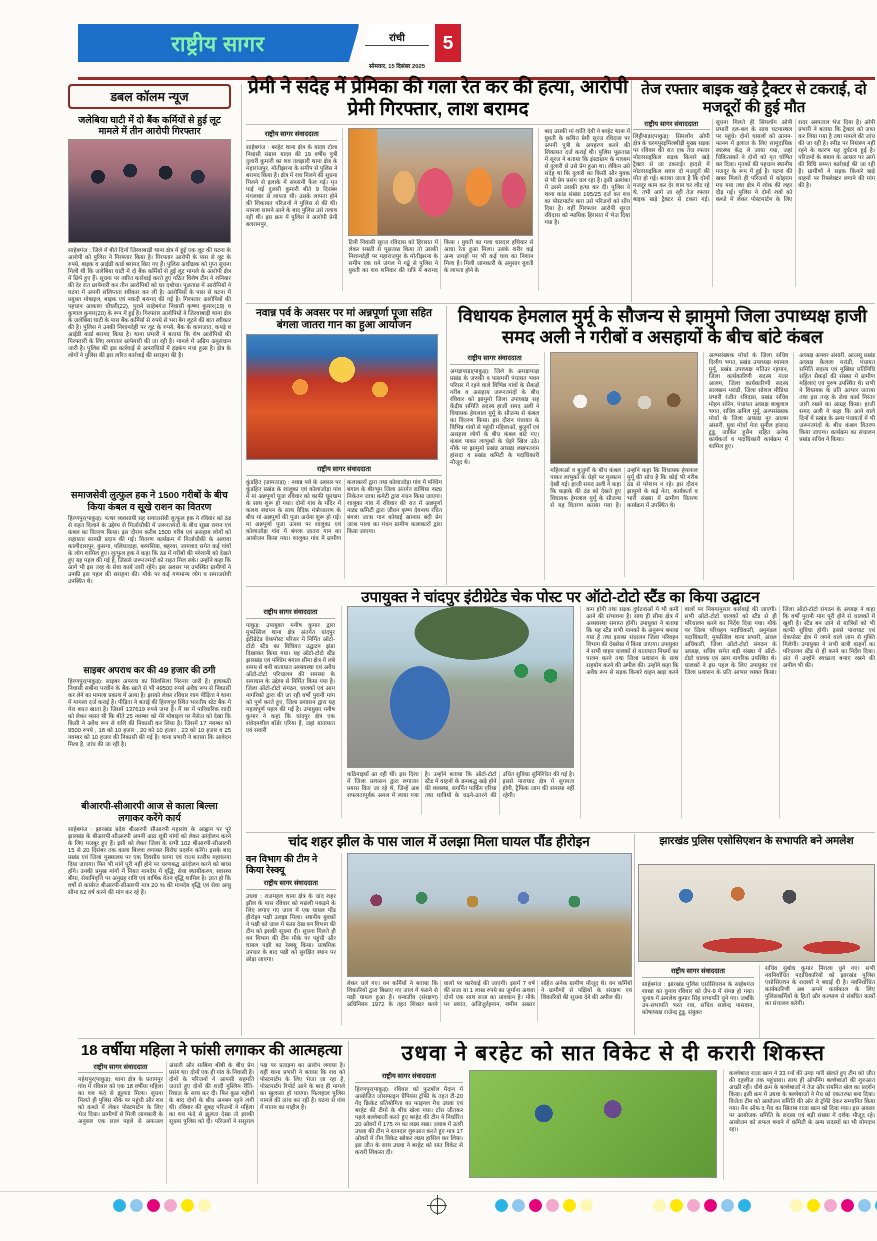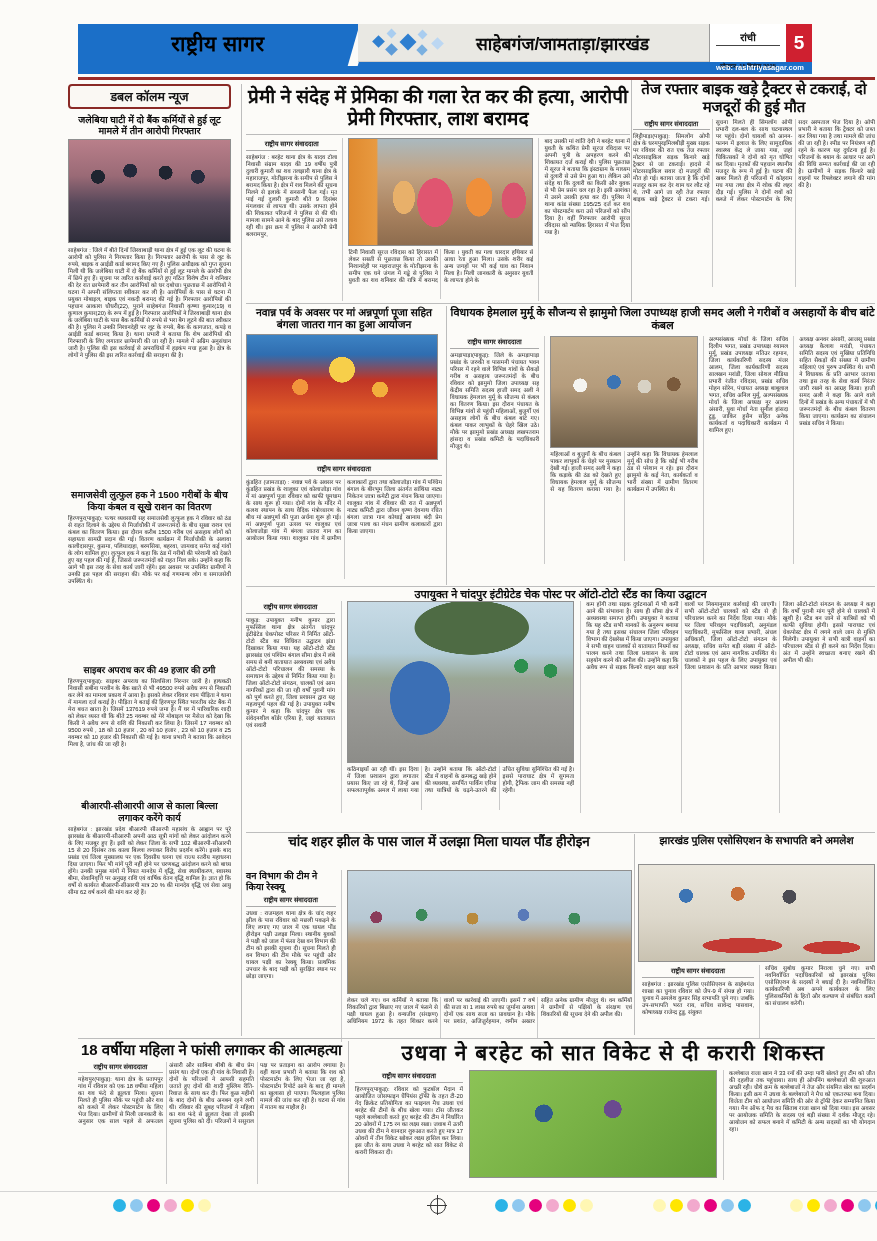--- a/index.html
+++ b/index.html
@@ -3,21 +3,21 @@
 <meta charset="utf-8">
 <style>
   html,body{margin:0;padding:0;background:#ffffff;}
   .page{position:relative;width:877px;height:1241px;background:#fcfbf8;overflow:hidden;
         font-family:"Liberation Sans",sans-serif;color:#141414;}
   .abs{position:absolute;}
   
   .mast{left:78px;top:24px;width:734px;height:50px;}
   .mast-row{display:flex;height:38px;}
   .logo{width:280px;background:#1b6fc8;position:relative;display:flex;align-items:center;justify-content:center;}
-  .logo-t{color:#000000;font-weight:800;font-size:21px;letter-spacing:0.5px;}
+  .logo-t{color:#86efac;font-weight:800;font-size:21px;letter-spacing:0.5px;}
   .logo:after{content:"";position:absolute;right:-6px;top:-2px;width:10px;height:44px;background:#fcfbf8;transform:skewX(-16deg);}
   .mid{flex:1;background:#e9e8e3;position:relative;display:flex;align-items:center;justify-content:center;border-bottom:1px solid #cfcecb;}
   .mid-t{font-weight:800;font-size:17.5px;color:#0b0b0b;white-space:nowrap;padding-left:58px;}
   .dms{position:absolute;left:14px;top:4px;width:84px;height:30px;}
   .dm{position:absolute;transform:rotate(45deg);}
   .dm1{left:2px;top:9px;width:9px;height:9px;background:#2f7fd0;}
   .dm2{left:16px;top:2px;width:7px;height:7px;background:#a9cdf0;}
   .dm3{left:15px;top:17px;width:9px;height:9px;background:#5d9bd8;}
   .dm4{left:30px;top:8px;width:12px;height:12px;background:#2f7fd0;}
   .dm5{left:47px;top:3px;width:7px;height:7px;background:#a9cdf0;}
@@ -102,56 +102,43 @@
 </head>
 <body>
 
 <div class="page">
 
   <div class="abs mast">
     <div class="mast-row">
       <div class="logo">
         <span class="logo-t">राष्ट्रीय सागर</span>
       </div>
-      <div class="mid">
-        <span class="dms">
-          <i class="dm dm1"></i>
-            <i class="dm dm2"></i>
-            <i class="dm dm3"></i>
-            <i class="dm dm4"></i>
-            <i class="dm dm5"></i>
-            <i class="dm dm6"></i>
-            <i class="dm dm7"></i>
-        </span>
-        <span class="mid-t">साहेबगंज/जामताड़ा/झारखंड</span>
-      </div>
       <div class="datebox">
         <div class="city">रांची</div>
         <div class="date">सोमवार, 15 दिसंबर 2025</div>
       </div>
       <div class="pnum">5</div>
     </div>
-    <div class="webstrip">web: rashtriyasagar.com</div>
   </div>
   <div class="abs redrule"></div>
 
   <div class="abs" style="left:68px;top:84px;width:163px;height:952px;">
     <div class="dcnbox">डबल कॉलम न्यूज</div>
     <div class="hl" style="font-size:9.5px;margin:5px 0 3px;">जलेबिया घाटी में दो बैंक कर्मियों से हुई लूट मामले में तीन आरोपी गिरफ्तार</div>
     <div class="ph ph-police" style="height:104px;margin-bottom:4px;"></div>
     <div class="bt" style="height:238px;">साहेबगंज : जिले में बीते दिनों जिरवाबाड़ी थाना क्षेत्र में हुई एक लूट की घटना के आरोपी को पुलिस ने गिरफ्तार किया है। गिरफ्तार आरोपी के पास से लूट के रुपये, बाइक व आईडी कार्ड बरामद किए गए हैं। पुलिस अधीक्षक को गुप्त सूचना मिली थी कि जलेबिया घाटी में दो बैंक कर्मियों से हुई लूट मामले के आरोपी क्षेत्र में छिपे हुए हैं। सूचना पर त्वरित कार्रवाई करते हुए गठित विशेष टीम ने शनिवार की देर रात छापेमारी कर तीन आरोपियों को धर दबोचा। पूछताछ में आरोपियों ने घटना में अपनी संलिप्तता स्वीकार कर ली है। आरोपियों के पास से घटना में प्रयुक्त मोबाइल, बाइक एवं नकदी बरामद की गई है। गिरफ्तार आरोपियों की पहचान आकाश चौधरी(22), पुराने साहेबगंज निवासी कृष्णा कुमार(19) व कुणाल कुमार(20) के रूप में हुई है। गिरफ्तार आरोपियों ने जिरवाबाड़ी थाना क्षेत्र के जलेबिया घाटी के पास बैंक कर्मियों से रुपये से भरा बैग लूटने की बात स्वीकार की है। पुलिस ने उनकी निशानदेही पर लूट के रुपये, बैंक के कागजात, कपड़े व आईडी कार्ड बरामद किया है। थाना प्रभारी ने बताया कि शेष आरोपियों की गिरफ्तारी के लिए लगातार छापेमारी की जा रही है। मामले में अग्रिम अनुसंधान जारी है। पुलिस की इस कार्रवाई से अपराधियों में हड़कंप मचा हुआ है। क्षेत्र के लोगों ने पुलिस की इस त्वरित कार्रवाई की सराहना की है।</div>
     <div class="lsub">समाजसेवी लुत्फुल हक ने 1500 गरीबों के बीच किया कंबल व सूखे राशन का वितरण</div>
     <div class="bt" style="height:146px;">हिरणपुर(पाकुड़): पत्थर व्यवसायी सह समाजसेवी लुत्फुल हक ने रविवार को ठंड से राहत दिलाने के उद्देश्य से मिर्जाचौकी में जरूरतमंदों के बीच सूखा राशन एवं कंबल का वितरण किया। इस दौरान करीब 1500 गरीब एवं असहाय लोगों को सहायता सामग्री प्रदान की गई। वितरण कार्यक्रम में मिर्जाचौकी के अलावा कालीदासपुर, कुसमा, पलियादाहा, बरमसिया, बहरवा, जामवाद समेत कई गांवों के लोग शामिल हुए। लुत्फुल हक ने कहा कि ठंड में गरीबों की परेशानी को देखते हुए यह पहल की गई है, जिससे जरूरतमंदों को राहत मिल सके। उन्होंने कहा कि आगे भी इस तरह के सेवा कार्य जारी रहेंगे। इस अवसर पर उपस्थित ग्रामीणों ने उनकी इस पहल की सराहना की। मौके पर कई गणमान्य लोग व समाजसेवी उपस्थित थे।</div>
     <div class="lsub" style="font-size:9px;white-space:nowrap;">साइबर अपराध कर की 49 हजार की ठगी</div>
     <div class="bt" style="height:118px;">हिरणपुर(पाकुड़): साइबर अपराध का सिलसिला निरन्तर जारी है। हाथकठी निवासी सबीना परवीन के बैंक खाते से भी 49500 रुपये अवैध रूप से निकासी कर लेने का मामला प्रकाश में आया है। इसको लेकर रविवार शाम पीड़िता ने थाना में मामला दर्ज कराई है। पीड़िता ने बताई की हिरणपुर स्थित भारतीय स्टेट बैंक में मेरा बचत खाता है। जिसमें 137619 रुपये जमा है। मैं घर में पारिवारिक शादी को लेकर व्यस्त थी कि बीते 25 नवम्बर को मेरे मोबाइल पर मैसेज को देखा कि किसी ने अवैध रूप से राशि की निकासी कर लिया है। जिसमें 17 नवम्बर को 9500 रुपये , 18 को 10 हजार , 20 को 10 हजार , 23 को 10 हजार व 25 नवम्बर को 10 हजार की निकासी की गई है। थाना प्रभारी ने बताया कि आवेदन मिला है, जांच की जा रही है।</div>
     <div class="lsub">बीआरपी-सीआरपी आज से काला बिल्ला लगाकर करेंगे कार्य</div>
     <div class="bt" style="height:150px;">साहेबगंज : झारखंड प्रदेश बीआरपी सीआरपी महासंघ के आह्वान पर पूरे झारखंड के बीआरपी-सीआरपी अपनी आठ सूत्री मांगों को लेकर आंदोलन करने के लिए मजबूर हुए हैं। इसी को लेकर जिला के सभी 102 बीआरपी-सीआरपी 15 से 20 दिसंबर तक काला बिल्ला लगाकर विरोध प्रदर्शन करेंगे। इसके बाद प्रखंड एवं जिला मुख्यालय पर एक दिवसीय धरना एवं राज्य स्तरीय महाधरना दिया जाएगा। फिर भी मांगें पूरी नहीं होने पर चरणबद्ध आंदोलन करने को बाध्य होंगे। उनकी प्रमुख मांगों में नियत मानदेय में वृद्धि, सेवा स्थायीकरण, स्वास्थ्य बीमा, सेवानिवृत्ति पर अनुग्रह राशि एवं वार्षिक वेतन वृद्धि शामिल है। ज्ञात हो कि वर्षों से कार्यरत बीआरपी-सीआरपी मात्र 20 % की मानदेय वृद्धि एवं सेवा आयु सीमा 62 वर्ष करने की मांग कर रहे हैं।</div>
   </div>
 
-  <div class="abs" style="left:246px;top:86px;width:384px;height:222px;">
+  <div class="abs" style="left:246px;top:76px;width:384px;height:222px;">
     <div class="hl" style="font-size:19px;border-bottom:1px solid #bbb;padding-bottom:3px;margin-bottom:3px;">प्रेमी ने संदेह में प्रेमिका की गला रेत कर की हत्या, आरोपी प्रेमी गिरफ्तार, लाश बरामद</div>
     <div class="row" style="gap:5px;height:163px;">
       <div style="width:92px;">
         <div class="byline">राष्ट्रीय सागर संवाददाता</div>
         <div class="bt" style="height:142px;">साहेबगंज : बरहेट थाना क्षेत्र के यादव टोला निवासी संग्राम यादव की 19 वर्षीय पुत्री दुलारी कुमारी का शव तलझारी थाना क्षेत्र के महाराजपुर, मोतीझरना के समीप से पुलिस ने बरामद किया है। क्षेत्र में शव मिलने की सूचना मिलने से इलाके में सनसनी फैल गई। मृत पाई गई दुलारी कुमारी बीते 9 दिसंबर मंगलवार से लापता थी। उसके लापता होने की शिकायत परिजनों ने पुलिस से की थी। मामला सामने आने के बाद पुलिस उसे तलाश रही थी। इस क्रम में पुलिस ने आरोपी प्रेमी बलरामपुर,</div>
       </div>
       <div class="vr" style="width:186px;">
         <div class="ph ph-crowd" style="height:108px;margin-bottom:3px;"></div>
         <div class="cols2 bt" style="height:50px;">
           <span>टिमी निवासी सूरज रविदास को हिरासत में लेकर सख्ती से पूछताछ किया तो उसकी निशानदेही पर महाराजपुर के मोतीझरना के समीप एक घने जंगल में गड्ढे से पुलिस ने युवती का शव शनिवार की रात्रि में</span>
@@ -171,57 +158,57 @@
   </div>
 
   <div class="abs" style="left:246px;top:306px;width:196px;height:279px;">
     <div class="hl" style="font-size:10.5px;margin-bottom:3px;">नवान्न पर्व के अवसर पर मां अन्नपूर्णा पूजा सहित बंगला जातरा गान का हुआ आयोजन</div>
     <div class="ph ph-durga" style="height:126px;margin:0 4px 3px 0;"></div>
     <div class="byline">राष्ट्रीय सागर संवाददाता</div>
     <div class="cols2 bt" style="height:100px;">कुंडहित (जामताड़ा) : नवान्न पर्व के अवसर पर कुंडहित प्रखंड के शालुका एवं कोलाजोड़ा गांव में मां अन्नपूर्णा पूजा रविवार को काफी धूमधाम के साथ शुरू हो गया। दोनों गांव के मंदिर में कलश स्थापन के साथ वैदिक मंत्रोच्चारण के बीच मां अन्नपूर्णा की पूजा अर्चना शुरू हो गई। मां अन्नपूर्णा पूजा उत्सव पर शालुका एवं कोलाजोड़ा गांव में बंगला जातरा गान का आयोजन किया गया। शालुका गांव में ग्रामीण कलाकारों द्वारा तथा कोलाजोड़ा गांव में पश्चिम बंगाल के बीरभूम जिला अंतर्गत सांथिया नाट्य निकेतन जात्रा कमेटी द्वारा मंचन किया जाएगा। शालुका गांव में रविवार की रात में अन्नपूर्णा नाट्य कमिटी द्वारा जीवन कृष्ण देवनाथ रचित बंगला जात्रा गान कोथाई खानाय बंदी प्रेम जात्रा पाला का मंचन ग्रामीण कलाकारों द्वारा किया जाएगा।</div>
   </div>
 
   <div class="abs" style="left:450px;top:306px;width:425px;height:279px;">
-    <div class="hl" style="font-size:11px;margin-bottom:4px;">विधायक हेमलाल मुर्मू  के सौजन्य से झामुमो जिला उपाध्यक्ष हाजी समद अली ने गरीबों व असहायों के बीच बांटे कंबल</div>
+    <div class="hl" style="font-size:18px;margin-bottom:4px;">विधायक हेमलाल मुर्मू  के सौजन्य से झामुमो जिला उपाध्यक्ष हाजी समद अली ने गरीबों व असहायों के बीच बांटे कंबल</div>
     <div class="row" style="gap:5px;height:228px;">
       <div style="width:92px;">
         <div class="byline">राष्ट्रीय सागर संवाददाता</div>
         <div class="bt" style="height:208px;">अमड़ापाड़ा(पाकुड़): जिले के अमड़ापाड़ा प्रखंड के जरुकी व पासमनी पंचायत भवन परिसर में रहने वाले विभिन्न गांवों के सैकड़ों गरीब व असहाय जरूरतमंदों के बीच रविवार को झामुमो जिला उपाध्यक्ष सह केंद्रीय समिति सदस्य हाजी समद अली ने विधायक हेमलाल मुर्मू के सौजन्य से कंबल का वितरण किया। इस दौरान पंचायत के विभिन्न गांवों से पहुंची महिलाओं, बुजुर्गों एवं असहाय लोगों के बीच कंबल बांटे गए। कंबल पाकर लाभुकों के चेहरे खिल उठे। मौके पर झामुमो प्रखंड अध्यक्ष लखपतराम हांसदा व प्रखंड कमिटी के पदाधिकारी मौजूद थे।</div>
       </div>
       <div class="vr" style="width:152px;">
         <div class="ph ph-blanket" style="height:112px;margin-bottom:3px;"></div>
         <div class="cols2 bt" style="height:110px;">
           <span>महिलाओं व बुजुर्गों के बीच कंबल पाकर लाभुकों के चेहरे पर मुस्कान देखी गई। हाजी समद अली ने कहा कि कड़ाके की ठंड को देखते हुए विधायक हेमलाल मुर्मू के सौजन्य से यह वितरण कराया गया है। उन्होंने कहा</span>
           <span>कि विधायक हेमलाल मुर्मू की सोच है कि कोई भी गरीब ठंड से परेशान न रहे। इस दौरान झामुमो के कई नेता, कार्यकर्ता व भारी संख्या में ग्रामीण वितरण कार्यक्रम में उपस्थित थे।</span>
         </div>
       </div>
       <div class="vr bt" style="width:82px;height:228px;">अल्पसंख्यक मोर्चा के जिला सचिव दिलीप भगत, प्रखंड उपाध्यक्ष श्यामल मुर्मू, प्रखंड उपाध्यक्ष मतिउर रहमान, जिला कार्यकारिणी सदस्य मंजर आलम, जिला कार्यकारिणी सदस्य सालखन मरांडी, जिला सोशल मीडिया प्रभारी रंजीत रविदास, प्रखंड सचिव मोहन सोरेन, पंचायत अध्यक्ष बाबूलाल भगत, सचिव अनिल मुर्मू, अल्पसंख्यक मोर्चा के जिला अध्यक्ष नूर आलम अंसारी, युवा मोर्चा नेता सुनील हांसदा टुडू, जाकिर हुसैन सहित अनेक कार्यकर्ता व पदाधिकारी कार्यक्रम में शामिल हुए।</div>
       <div class="vr bt" style="width:78px;height:228px;">अध्यक्ष अनवर अंसारी, आजसू प्रखंड अध्यक्ष कैलाश मरांडी, पंचायत समिति सदस्य एवं मुखिया प्रतिनिधि सहित सैकड़ों की संख्या में ग्रामीण महिलाएं एवं पुरुष उपस्थित थे। सभी ने विधायक के प्रति आभार जताया तथा इस तरह के सेवा कार्य निरंतर जारी रखने का आग्रह किया। हाजी समद अली ने कहा कि आने वाले दिनों में प्रखंड के अन्य पंचायतों में भी जरूरतमंदों के बीच कंबल वितरण किया जाएगा। कार्यक्रम का संचालन प्रखंड सचिव ने किया।</div>
     </div>
   </div>
 
   <div class="abs" style="left:246px;top:588px;width:629px;height:242px;">
-    <div class="hl" style="font-size:11px;white-space:nowrap;overflow:hidden;">उपायुक्त ने चांदपुर इंटीग्रेटेड चेक पोस्ट पर ऑटो-टोटो स्टैंड का किया उद्घाटन</div>
+    <div class="hl" style="font-size:15px;white-space:nowrap;overflow:hidden;">उपायुक्त ने चांदपुर इंटीग्रेटेड चेक पोस्ट पर ऑटो-टोटो स्टैंड का किया उद्घाटन</div>
     <div class="row" style="gap:6px;height:212px;">
       <div style="width:90px;">
         <div class="byline">राष्ट्रीय सागर संवाददाता</div>
         <div class="bt" style="height:192px;">पाकुड़: उपायुक्त मनीष कुमार द्वारा मुफस्सिल थाना क्षेत्र अंतर्गत चांदपुर इंटीग्रेटेड चेकपोस्ट परिसर में निर्मित ऑटो-टोटो स्टैंड का विधिवत उद्घाटन झंडा दिखाकर किया गया। यह ऑटो-टोटो स्टैंड झारखंड एवं पश्चिम बंगाल सीमा क्षेत्र में लंबे समय से बनी यातायात अव्यवस्था एवं अवैध ऑटो-टोटो परिचालन की समस्या के समाधान के उद्देश्य से निर्मित किया गया है। जिला ऑटो-टोटो संगठन, चालकों एवं आम नागरिकों द्वारा की जा रही वर्षों पुरानी मांग को पूर्ण करते हुए, जिला प्रशासन द्वारा यह महत्वपूर्ण पहल की गई है। उपायुक्त मनीष कुमार ने कहा कि चांदपुर क्षेत्र एक संवेदनशील बॉर्डर एरिया है, जहां यातायात एवं सवारी</div>
       </div>
       <div class="vr" style="width:230px;">
         <div class="ph ph-rickshaw" style="height:162px;margin-bottom:3px;"></div>
         <div class="cols3 bt" style="height:44px;">कठिनाइयाँ आ रही थीं। इस दिशा में जिला प्रशासन द्वारा लगातार प्रयास किए जा रहे थे, जिन्हें अब सफलतापूर्वक अमल में लाया गया है। उन्होंने बताया कि ऑटो-टोटो स्टैंड में वाहनों के क्रमबद्ध खड़े होने की व्यवस्था, समर्पित पार्किंग एरिया तथा यात्रियों के चढ़ने-उतरने की उचित सुविधा सुनिश्चित की गई है। इससे पाराघाट क्षेत्र में सुगमता होगी, ट्रैफिक जाम की समस्या नहीं रहेगी।</div>
       </div>
       <div class="vr" style="width:292px;">
         <div class="cols3 bt" style="height:212px;">कम होंगी तथा सड़क दुर्घटनाओं में भी कमी आने की संभावना है। साथ ही सीमा क्षेत्र में अव्यवस्था समाप्त होगी। उपायुक्त ने बताया कि यह स्टैंड सभी मानकों के अनुरूप बनाया गया है तथा इसका संचालन जिला परिवहन विभाग की देखरेख में किया जाएगा। उपायुक्त ने सभी वाहन चालकों से यातायात नियमों का पालन करने तथा जिला प्रशासन के साथ सहयोग करने की अपील की। उन्होंने कहा कि अवैध रूप से सड़क किनारे वाहन खड़ा करने वालों पर नियमानुसार कार्रवाई की जाएगी। सभी ऑटो-टोटो चालकों को स्टैंड से ही परिचालन करने का निर्देश दिया गया। मौके पर जिला परिवहन पदाधिकारी, अनुमंडल पदाधिकारी, मुफस्सिल थाना प्रभारी, अंचल अधिकारी, जिला ऑटो-टोटो संगठन के अध्यक्ष, सचिव समेत बड़ी संख्या में ऑटो-टोटो चालक एवं आम नागरिक उपस्थित थे। चालकों ने इस पहल के लिए उपायुक्त एवं जिला प्रशासन के प्रति आभार व्यक्त किया। जिला ऑटो-टोटो संगठन के अध्यक्ष ने कहा कि वर्षों पुरानी मांग पूरी होने से चालकों में खुशी है। स्टैंड बन जाने से यात्रियों को भी काफी सुविधा होगी। इससे पाराघाट एवं चेकपोस्ट क्षेत्र में लगने वाले जाम से मुक्ति मिलेगी। उपायुक्त ने सभी यात्री वाहनों का परिचालन स्टैंड से ही करने का निर्देश दिया। अंत में उन्होंने स्वच्छता बनाए रखने की अपील भी की।</div>
       </div>
     </div>
   </div>
 
   <div class="abs" style="left:246px;top:834px;width:386px;height:201px;">
-    <div class="hl" style="font-size:13.5px;white-space:nowrap;overflow:hidden;margin-bottom:20px;">चांद शहर झील के पास जाल में उलझा मिला घायल पौंड हीरोइन</div>
+    <div class="hl" style="font-size:13.5px;white-space:nowrap;overflow:hidden;margin-bottom:3px;">चांद शहर झील के पास जाल में उलझा मिला घायल पौंड हीरोइन</div>
     <div class="row" style="gap:5px;height:172px;">
       <div style="width:90px;">
         <div class="hl" style="font-size:9.5px;text-align:left;margin-bottom:2px;">वन विभाग की टीम ने किया रेस्क्यू</div>
         <div class="byline">राष्ट्रीय सागर संवाददाता</div>
         <div class="bt" style="height:126px;">उधवा : राजमहल थाना क्षेत्र के चांद शहर झील के पास रविवार को मछली पकड़ने के लिए लगाए गए जाल में एक घायल पौंड हीरोइन पक्षी उलझा मिला। स्थानीय युवकों ने पक्षी को जाल में फंसा देख वन विभाग की टीम को इसकी सूचना दी। सूचना मिलते ही वन विभाग की टीम मौके पर पहुंची और घायल पक्षी का रेस्क्यू किया। प्राथमिक उपचार के बाद पक्षी को सुरक्षित स्थान पर छोड़ा जाएगा।</div>
       </div>
       <div class="vr" style="width:286px;">
         <div class="ph ph-rescue" style="height:124px;margin-bottom:3px;"></div>
         <div class="cols3 bt" style="height:42px;">लेकर चले गए। वन कर्मियों ने बताया कि शिकारियों द्वारा बिछाए गए जाल में फंसने से पक्षी घायल हुआ है। वन्यजीव (संरक्षण) अधिनियम 1972 के तहत शिकार करने वालों पर कार्रवाई की जाएगी। इसमें 7 वर्ष की सजा या 1 लाख रुपये का जुर्माना अथवा दोनों एक साथ सजा का प्रावधान है। मौके पर प्रशांत, अजिजुर्रहमान, शमीम अख्तर सहित अनेक ग्रामीण मौजूद थे। वन कर्मियों ने ग्रामीणों से पक्षियों के संरक्षण एवं शिकारियों की सूचना देने की अपील की।</div>
       </div>

